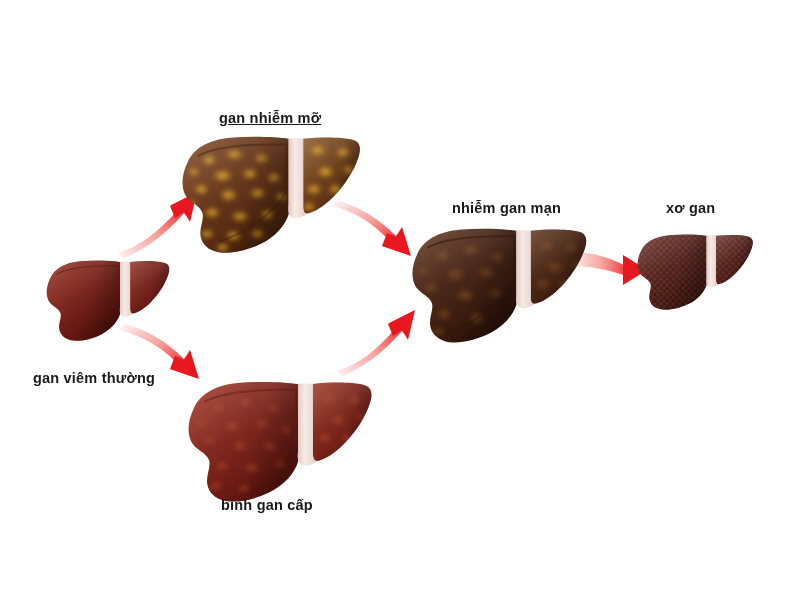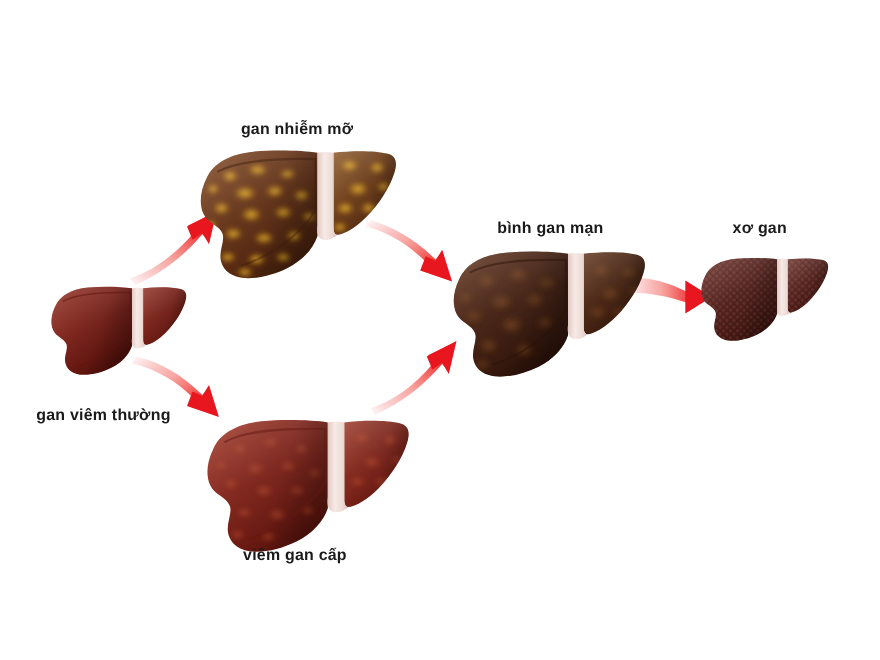--- a/index.html
+++ b/index.html
@@ -25,21 +25,21 @@
     position: absolute;
     font-family: "Liberation Sans", sans-serif;
     font-weight: bold;
     font-size: 14.5px;
     color: #1a1a1a;
     white-space: nowrap;
     letter-spacing: 0.2px;
     line-height: 1;
   }
   #label-normal      { left: 33px;  top: 371px; }
-  #label-fatty       { left: 219px; top: 111px; }
+  #label-fatty       { left: 219px; top: 111px; text-decoration: underline; }
   #label-acute       { left: 221px; top: 498px; }
   #label-chronic     { left: 452px; top: 201px; }
   #label-cirrhosis   { left: 666px; top: 201px; }
 </style>
 </head>
 <body>
 
 <svg id="diagram" viewBox="0 0 800 600" xmlns="http://www.w3.org/2000/svg">
   <defs>
 
@@ -410,17 +410,17 @@
       <use href="#lobeR" fill="url(#innerShade)"></use>
     </g>
     <use href="#ligament" fill="url(#gLigament)"></use>
   </g>
 </svg>
 
 <div class="stage-label" id="label-normal">gan viêm thường</div>
 
 <div class="stage-label" id="label-fatty">gan nhiễm mỡ</div>
 
-<div class="stage-label" id="label-acute">viêm gan cấp</div>
-
-<div class="stage-label" id="label-chronic">bình gan mạn</div>
+<div class="stage-label" id="label-acute">bình gan cấp</div>
+
+<div class="stage-label" id="label-chronic">nhiễm gan mạn</div>
 
 <div class="stage-label" id="label-cirrhosis">xơ gan</div>
 
 </body></html>

